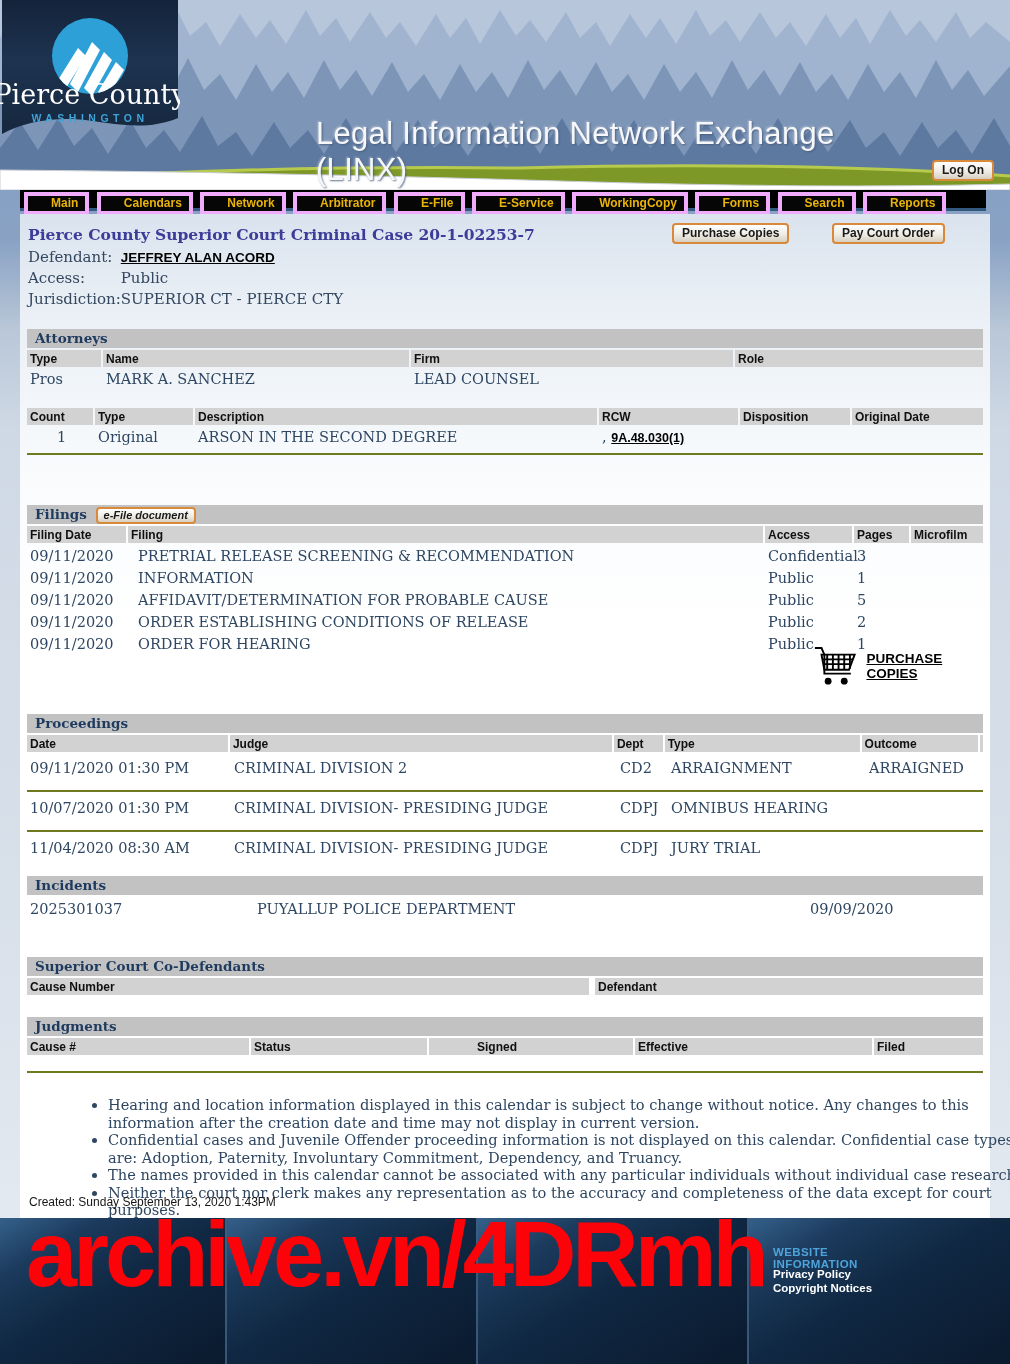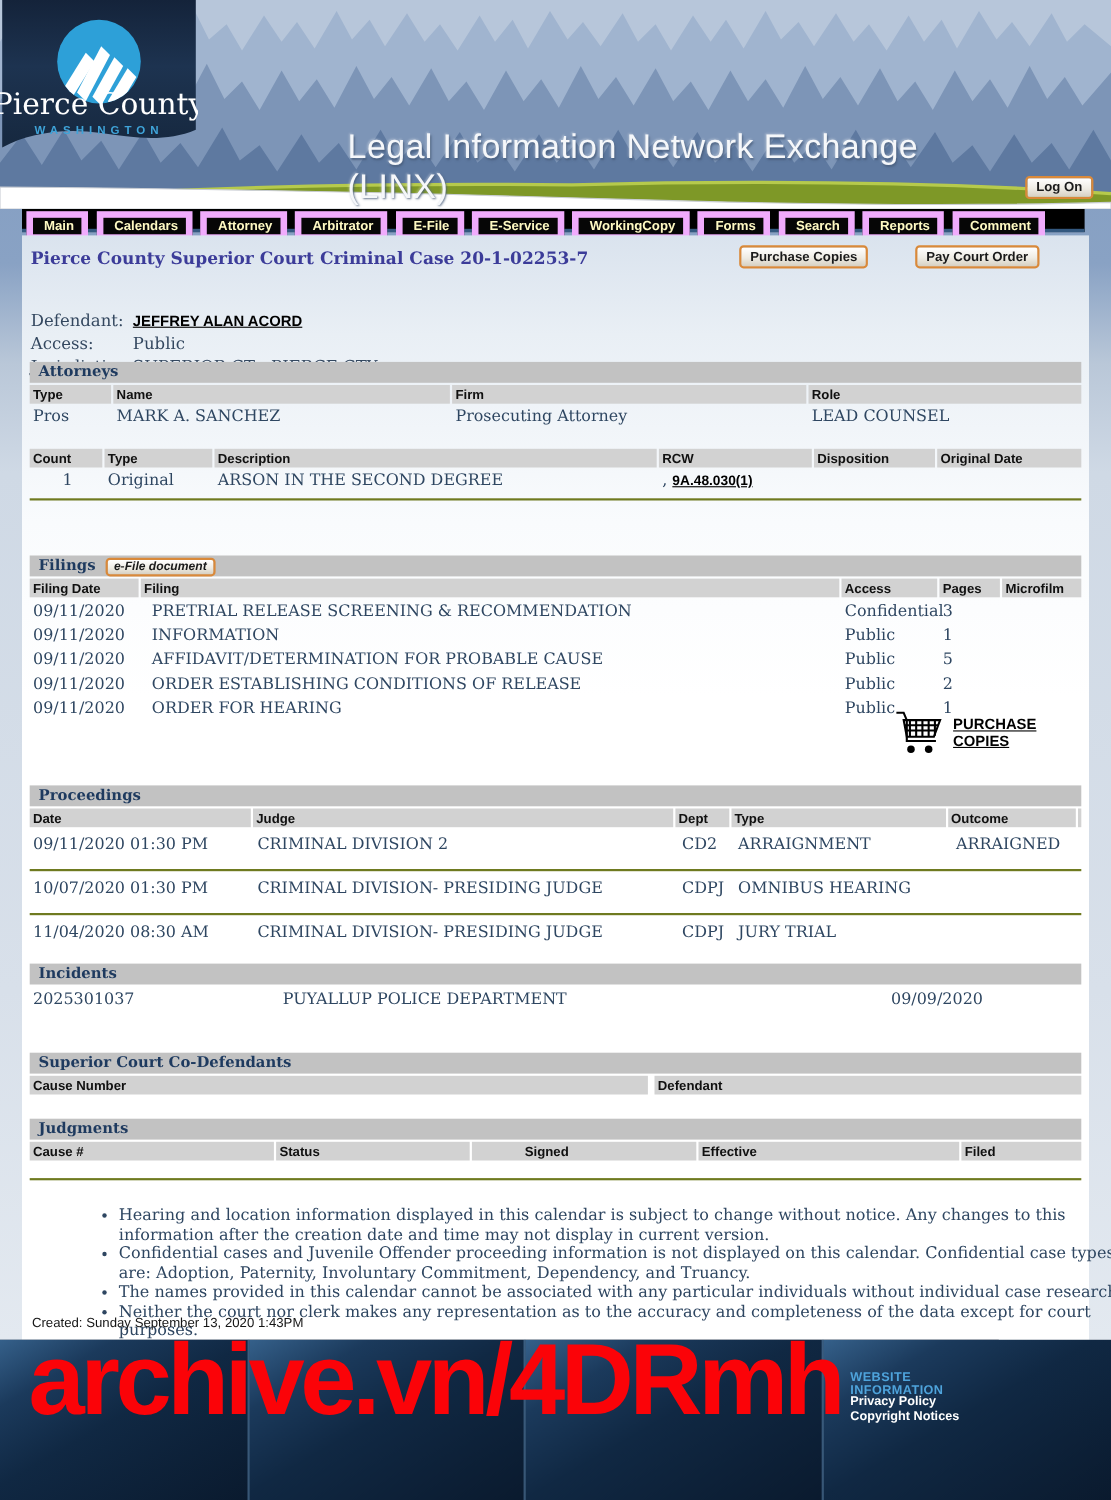--- a/index.html
+++ b/index.html
@@ -23,37 +23,37 @@
     background:linear-gradient(180deg,#ffffff 0%,#efece4 55%,#d6d0c2 100%);
     font:bold 12px "Liberation Sans",sans-serif;color:#1a1a1a;
     padding:1px 8px 2px 8px;cursor:pointer;white-space:nowrap;
   }
   
   .nav{
     position:absolute;left:20px;top:190px;width:966px;height:21px;
     background:#000;border-bottom:3px solid #33587f;padding-left:2px;box-sizing:border-box;
   }
   .nav-btn{
-    display:inline-block;margin:2px 1px 0 2px;padding:0px 7px 1px 10px;
-    border:6px solid #f0abfc;background:#060606;color:#fef9c3;
+    display:inline-block;margin:2px 1px 0 2px;padding:0px 7px 1px 23px;
+    border:4px solid #f0abfc;background:#060606;color:#eab308;
     font:bold 12px "Liberation Sans",sans-serif;cursor:pointer;
   }
   
   .content{
     position:absolute;left:20px;top:214px;width:970px;height:1004px;
     background:linear-gradient(180deg,#dae3ee 0px,#e9eff5 90px,#f9fbfd 260px,#ffffff 420px);
   }
   .serif{font-family:"DejaVu Serif","Liberation Serif",serif;}
   .case-title{
     position:absolute;left:8px;top:11px;
     font:bold 15.5px "DejaVu Serif",serif;color:#3c3c99;
   }
   .btn-purchase{position:absolute;left:652px;top:9px;}
   .btn-paycourt{position:absolute;left:812px;top:9px;}
-  .info-row{position:absolute;left:8px;font-size:15px;color:#33475f;margin-top:34px;}
+  .info-row{position:absolute;left:8px;font-size:15px;color:#33475f;}
   .info-row .lbl{display:inline-block;width:88px;}
   .black-link{font:bold 13.5px "Liberation Sans",sans-serif;color:#000;text-decoration:underline;cursor:pointer;}
   
   .sec{position:absolute;left:7px;width:956px;}
   .sec-bar{
     background:#c2c2c2;height:16px;padding:1px 0 2px 8px;
     font:bold 13.5px "DejaVu Serif",serif;color:#1e3a5f;margin-bottom:2px;
   }
   .cols,.drow{display:flex;gap:2px;}
   .cols .c{
@@ -132,21 +132,21 @@
     <text x="90" y="104" text-anchor="middle" font-family="DejaVu Serif, serif" font-size="27" fill="#ffffff">Pierce County</text>
     <text x="90" y="122" text-anchor="middle" font-family="Liberation Sans, sans-serif" font-weight="bold" font-size="10.5" letter-spacing="4.5" fill="#3fa3d8">WASHINGTON</text>
   </svg>
 
   <button class="orange-btn logon">Log On</button>
 </div>
 
 <div class="nav">
   <button class="nav-btn">Main</button>
   <button class="nav-btn">Calendars</button>
-  <button class="nav-btn">Attorney</button>
+  <button class="nav-btn">Network</button>
   <button class="nav-btn">Arbitrator</button>
   <button class="nav-btn">E-File</button>
   <button class="nav-btn">E-Service</button>
   <button class="nav-btn">WorkingCopy</button>
   <button class="nav-btn">Forms</button>
   <button class="nav-btn">Search</button>
   <button class="nav-btn">Reports</button>
   <button class="nav-btn">Comment</button>
   <button class="nav-btn">Help</button>
 </div>
@@ -174,21 +174,20 @@
     <div class="sec-bar">Attorneys</div>
     <div class="cols">
       <div class="c" style="width:74px;">Type</div>
       <div class="c" style="width:306px;">Name</div>
       <div class="c" style="width:322px;">Firm</div>
       <div class="c flex1">Role</div>
     </div>
     <div class="drow">
       <div class="c" style="width:74px;">Pros</div>
       <div class="c" style="width:306px;">MARK A. SANCHEZ</div>
-      <div class="c" style="width:322px;">Prosecuting Attorney</div>
       <div class="c flex1">LEAD COUNSEL</div>
     </div>
   </div>
 
   <div class="sec" style="top:194px;">
     <div class="cols">
       <div class="c" style="width:66px;">Count</div>
       <div class="c" style="width:98px;">Type</div>
       <div class="c" style="width:402px;">Description</div>
       <div class="c" style="width:139px;">RCW</div>

